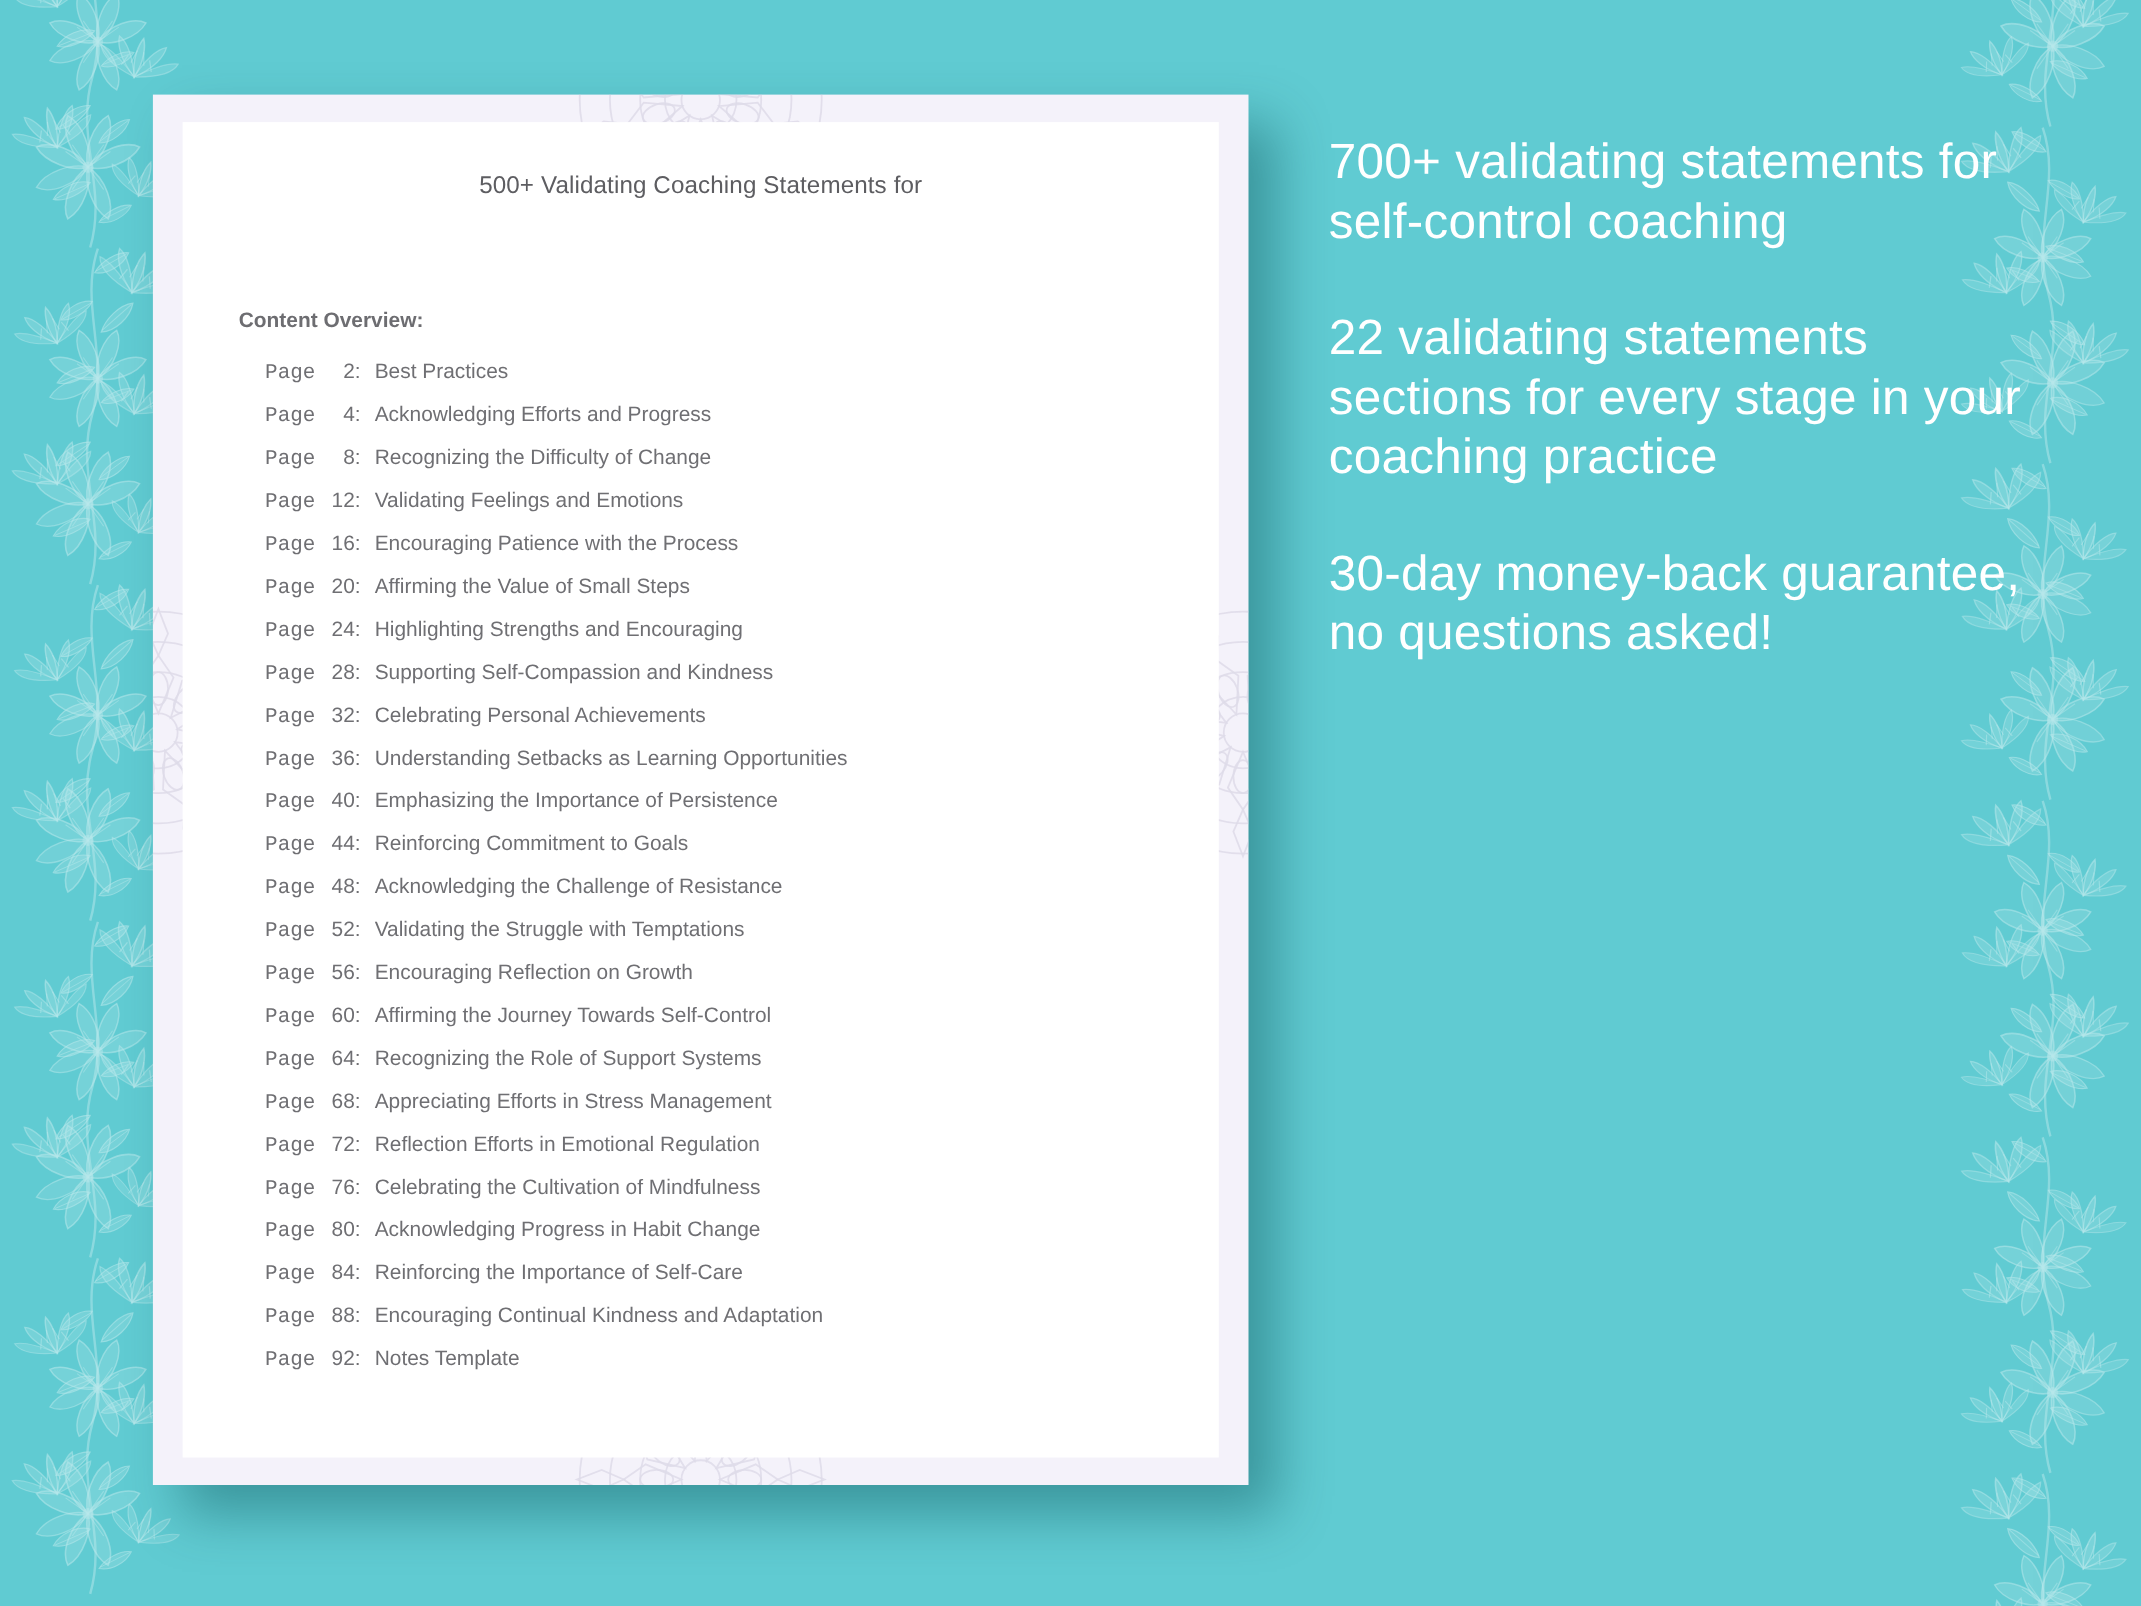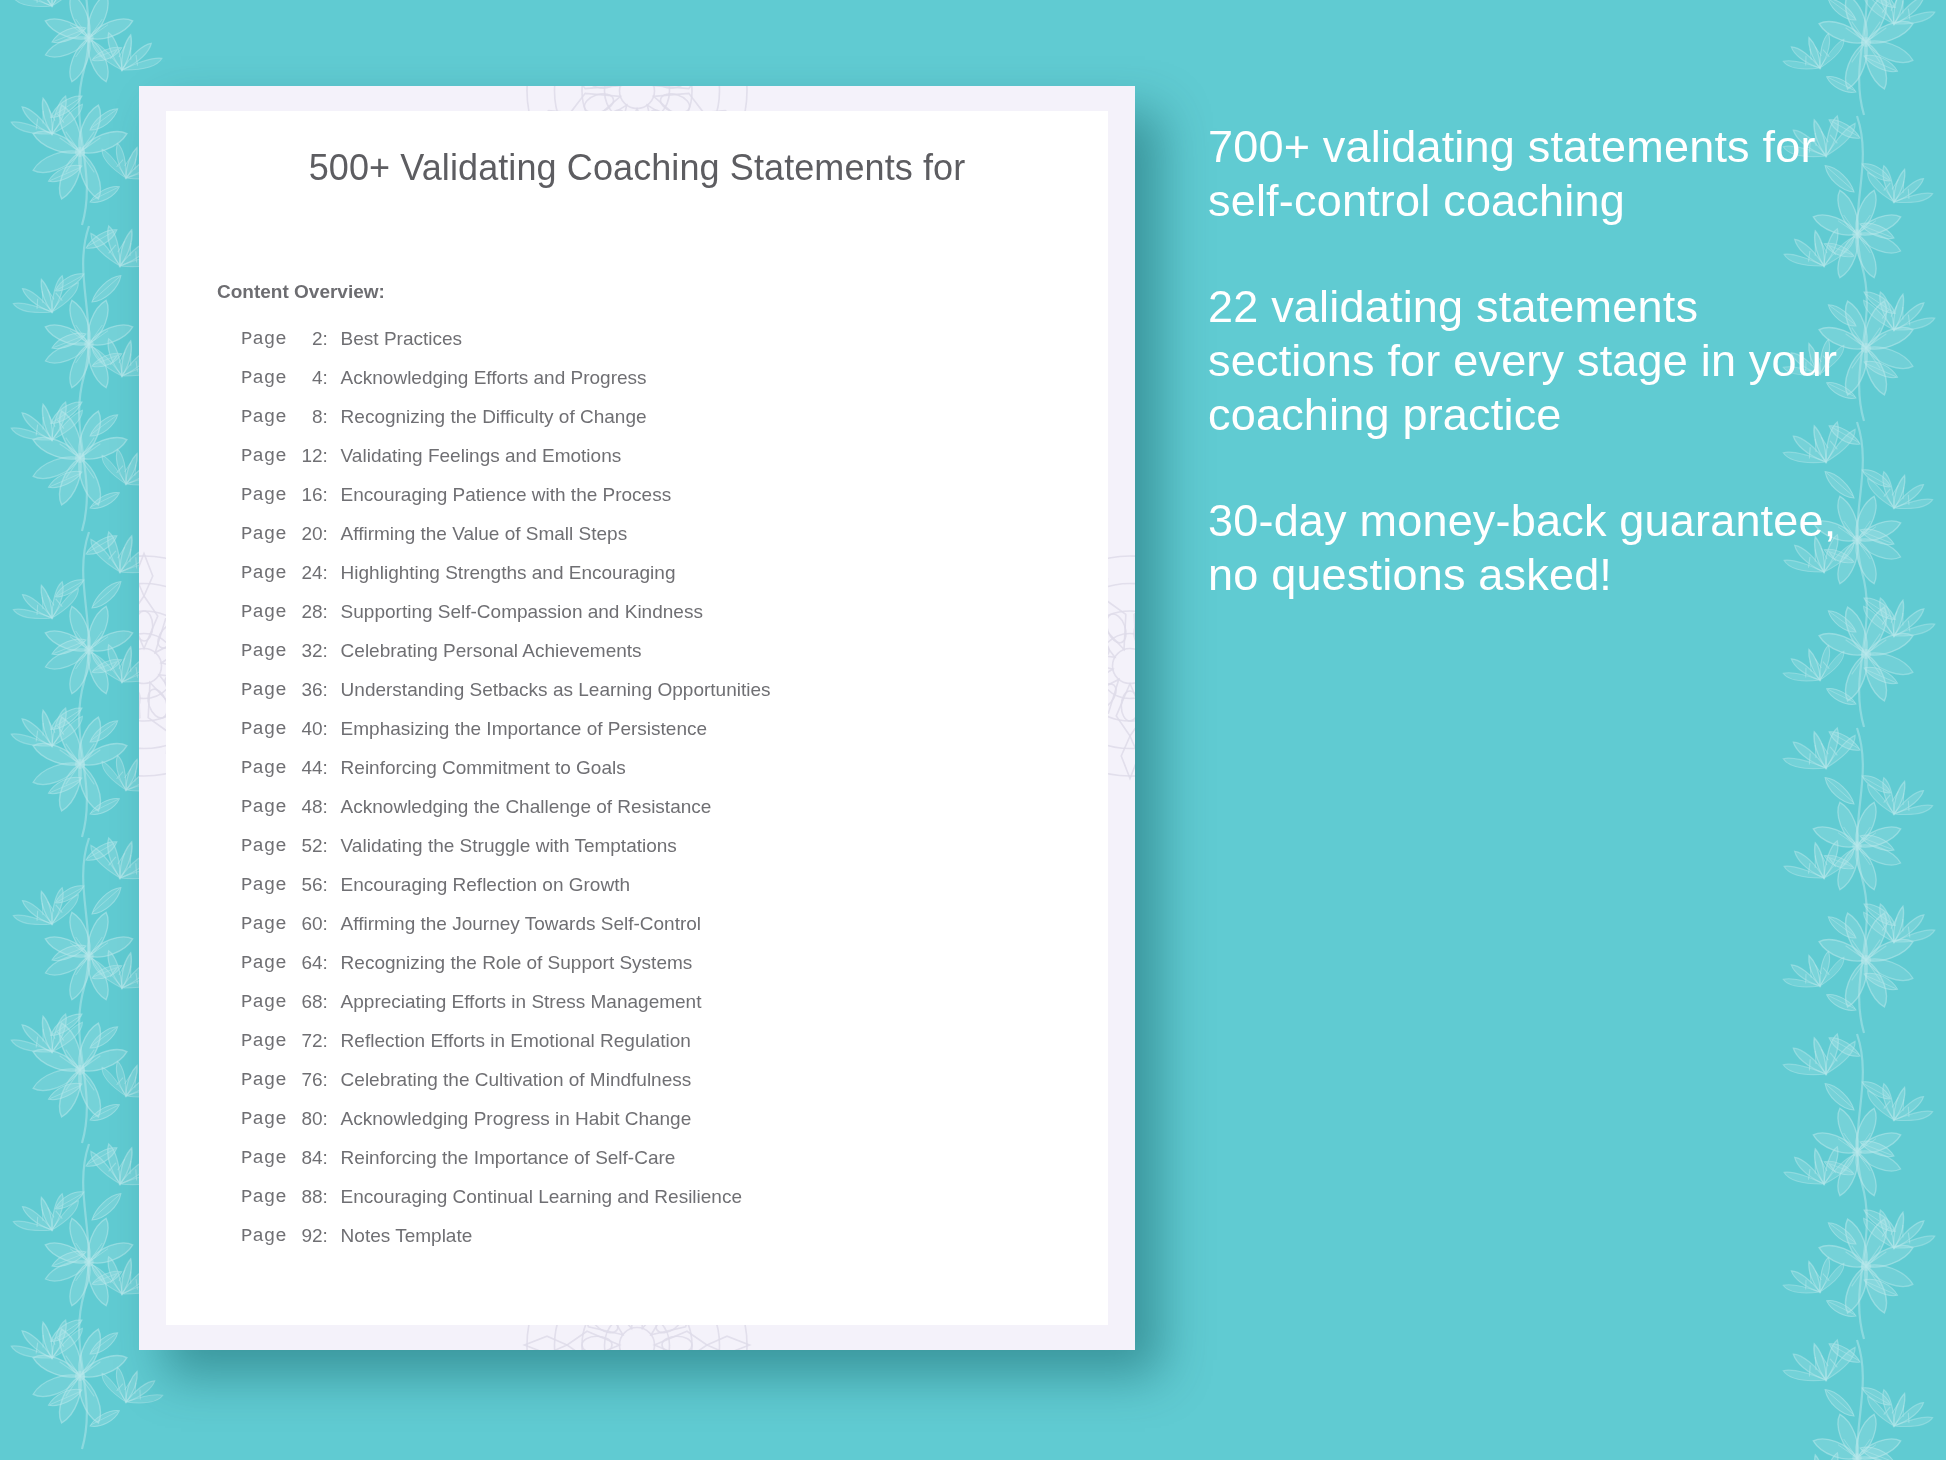--- a/index.html
+++ b/index.html
@@ -41,21 +41,21 @@
   .sheet{
     position:absolute;
     left:27px;top:25px;right:27px;bottom:25px;
     background:#ffffff;
     overflow:hidden;
   }
 
   .doc-title{
     position:absolute;left:0;right:0;top:36px;
     text-align:center;
-    font-size:36px;
+    font-size:22px;
     line-height:42px;
     color:#5d5d61;
     font-weight:400;
     letter-spacing:.1px;
     padding:0 70px;
     box-sizing:border-box;
   }
   .doc-title span{display:block;}
 
   .overview-label{
@@ -586,21 +586,21 @@
           <div class="toc-row">
             <span class="toc-prefix">Page</span>
             <span class="toc-page">84</span>
             <span class="toc-colon">:</span>
             <span class="toc-title">Reinforcing the Importance of Self-Care</span>
           </div>
           <div class="toc-row">
             <span class="toc-prefix">Page</span>
             <span class="toc-page">88</span>
             <span class="toc-colon">:</span>
-            <span class="toc-title">Encouraging Continual Learning and Resilience</span>
+            <span class="toc-title">Encouraging Continual Kindness and Adaptation</span>
           </div>
           <div class="toc-row">
             <span class="toc-prefix">Page</span>
             <span class="toc-page">92</span>
             <span class="toc-colon">:</span>
             <span class="toc-title">Notes Template</span>
           </div>
         </div>
 
     </div>

